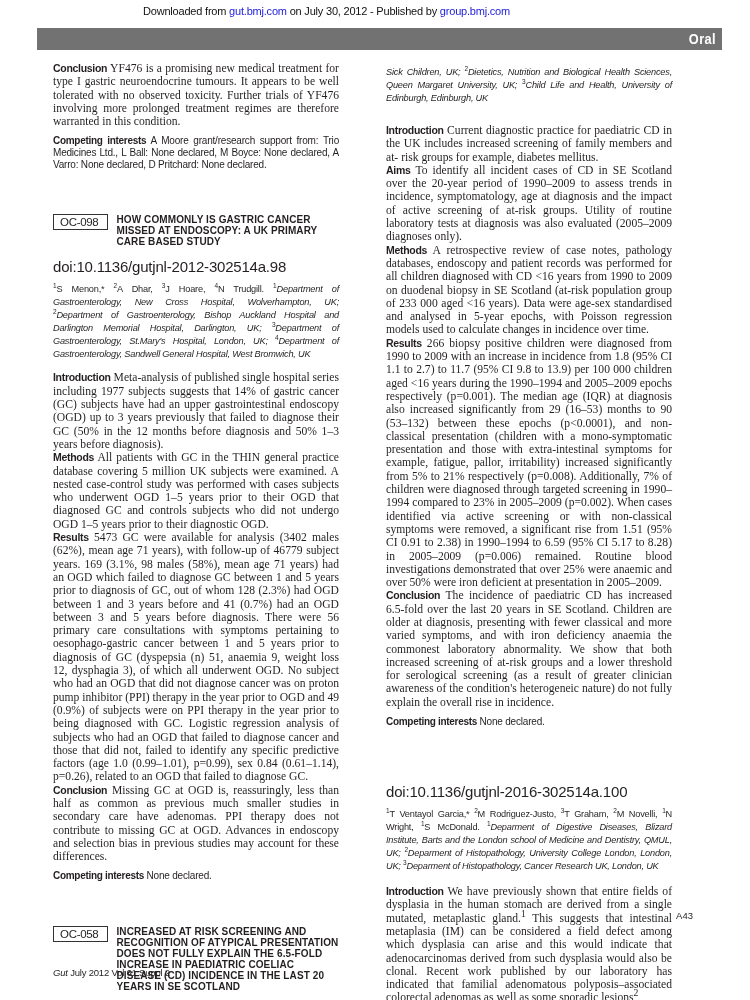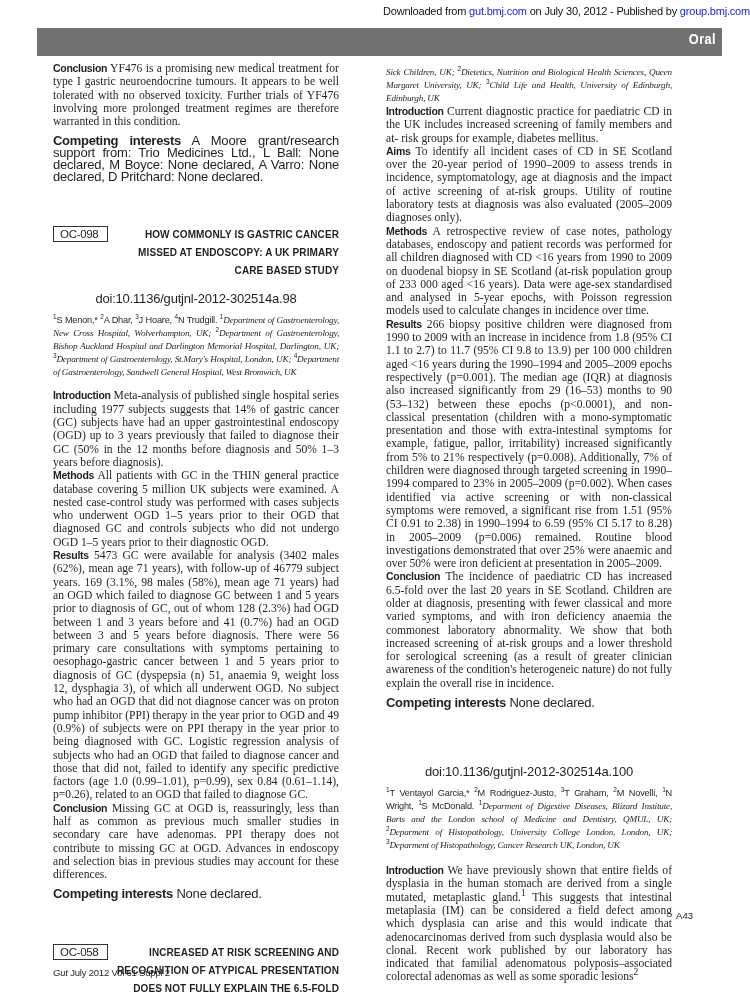--- a/index.html
+++ b/index.html
@@ -1,38 +1,38 @@
 <!DOCTYPE html>
 <html><head>
 <meta charset="utf-8">
 <style>
   html, body { margin: 0; padding: 0; background: #ffffff; }
   body { width: 750px; height: 1000px; position: relative; overflow: hidden; color: #231f20; }
-  .dl-header { position: absolute; top: 5px; left: 0; width: 750px; text-align: right;
+  .dl-header { position: absolute; top: 5px; left: 0; width: 653px; text-align: center;
     font-family: "Liberation Sans", sans-serif; font-size: 11px; color: #111; letter-spacing: -0.2px; }
   .dl-header a { color: #1a1adb; text-decoration: none; }
-  .banner { position: absolute; top: 28px; left: 37px; width: 685px; height: 28px; background: #727272; text-align: center; }
+  .banner { position: absolute; top: 28px; left: 37px; width: 685px; height: 22px; background: #727272; text-align: center; }
   .banner .label { position: absolute; right: 6px; top: 2px; color: #fff; font-family: "Liberation Sans", sans-serif;
     font-weight: bold; font-size: 15px; letter-spacing: 0.5px; transform: scaleX(0.85); transform-origin: right; }
   .col { position: absolute; width: 286px; }
   .col.left { left: 53px; top: 62px; }
   .col.right { left: 386px; top: 66px; width: 286px; }
   .para { font-family: "Liberation Serif", serif; font-size: 11.6px; line-height: 13.3px; text-align: justify; margin: 0; hyphens: auto; }
   .para .lead { font-family: "Liberation Sans", sans-serif; font-weight: bold; font-size: 10.5px; letter-spacing: -0.3px; }
-  .ci { font-family: "Liberation Sans", sans-serif; font-size: 13px; line-height: 12px; text-align: justify; margin: 0; letter-spacing: -0.2px; }
+  .ci { font-family: "Liberation Sans", sans-serif; font-size: 10px; line-height: 12px; text-align: justify; margin: 0; letter-spacing: -0.2px; }
   .ci .lead { font-weight: bold; letter-spacing: -0.3px; }
-  .abs-head { display: flex; align-items: flex-start; text-align: right; }
+  .abs-head { display: flex; align-items: flex-start; }
   .abs-id { flex: 0 0 auto; border: 1px solid #333; font-family: "Liberation Sans", sans-serif; font-size: 11.5px;
     padding: 0 9px 0 6px; height: 14px; line-height: 14px; margin-right: 8px; letter-spacing: -0.3px; }
-  .abs-title { font-family: "Liberation Sans", sans-serif; font-weight: bold; font-size: 10px; line-height: 18px;
+  .abs-title { font-family: "Liberation Sans", sans-serif; font-weight: bold; font-size: 10px; line-height: 11px;
     letter-spacing: 0.1px; text-transform: uppercase; }
-  .doi { text-align: center; font-family: "Liberation Sans", sans-serif; font-size: 13px; margin: 11px 0 8px; letter-spacing: -0.2px; }
+  .doi { text-align: left; font-family: "Liberation Sans", sans-serif; font-size: 15px; margin: 11px 0 8px; letter-spacing: -0.2px; }
   .authors { font-family: "Liberation Sans", sans-serif; font-size: 9.2px; line-height: 13px; text-align: justify; margin: 0; letter-spacing: -0.2px; }
   .authors sup { font-size: 6.5px; }
-  .authors i { font-style: italic; font-family: Liberation Serif, serif; }
+  .authors i { font-style: italic; }
   .footer-left { position: absolute; left: 53px; top: 967px; font-family: "Liberation Sans", sans-serif; font-size: 9.5px; letter-spacing: -0.2px; }
   .footer-right { position: absolute; right: 57px; top: 910px; font-family: "Liberation Sans", sans-serif; font-size: 9.5px; }
   sup { line-height: 0; }
 </style>
 </head>
 <body>
 
 <div class="dl-header">
   <span>Downloaded from </span><a href="#">gut.bmj.com</a><span> on July 30, 2012 - Published by </span><a href="#">group.bmj.com</a>
 </div>
@@ -70,32 +70,32 @@
       <span class="abs-id">OC-058</span>
       <span class="abs-title">INCREASED AT RISK SCREENING AND RECOGNITION OF ATYPICAL PRESENTATION DOES NOT FULLY EXPLAIN THE 6.5-FOLD INCREASE IN PAEDIATRIC COELIAC DISEASE (CD) INCIDENCE IN THE LAST 20 YEARS IN SE SCOTLAND</span>
     </div>
 
   </div>
 </div>
 
 <div class="col right">
   <div>
     <p class="authors"><span id="oc099-affils-cont"><i>Sick Children, UK; </i><sup>2</sup><i>Dietetics, Nutrition and Biological Health Sciences, Queen Margaret University, UK; </i><sup>3</sup><i>Child Life and Health, University of Edinburgh, Edinburgh, UK </i></span></p>
-    <p class="para" style="margin-top:0"><span class="lead">Introduction</span><span> Current diagnostic practice for paediatric CD in the UK includes increased screening of family members and at- risk groups for example, diabetes mellitus.</span></p>
+    <p class="para" style="margin-top:19px"><span class="lead">Introduction</span><span> Current diagnostic practice for paediatric CD in the UK includes increased screening of family members and at- risk groups for example, diabetes mellitus.</span></p>
     <p class="para"><span class="lead">Aims</span><span> To identify all incident cases of CD in SE Scotland over the 20-year period of 1990–2009 to assess trends in incidence, symptomatology, age at diagnosis and the impact of active screening of at-risk groups. Utility of routine laboratory tests at diagnosis was also evaluated (2005–2009 diagnoses only).</span></p>
     <p class="para"><span class="lead">Methods</span><span> A retrospective review of case notes, pathology databases, endoscopy and patient records was performed for all children diagnosed with CD &lt;16 years from 1990 to 2009 on duodenal biopsy in SE Scotland (at-risk population group of 233 000 aged &lt;16 years). Data were age-sex standardised and analysed in 5-year epochs, with Poisson regression models used to calculate changes in incidence over time.</span></p>
     <p class="para"><span class="lead">Results</span><span> 266 biopsy positive children were diagnosed from 1990 to 2009 with an increase in incidence from 1.8 (95% CI 1.1 to 2.7) to 11.7 (95% CI 9.8 to 13.9) per 100 000 children aged &lt;16 years during the 1990–1994 and 2005–2009 epochs respectively (p=0.001). The median age (IQR) at diagnosis also increased significantly from 29 (16–53) months to 90 (53–132) between these epochs (p&lt;0.0001), and non-classical presentation (children with a mono-symptomatic presentation and those with extra-intestinal symptoms for example, fatigue, pallor, irritability) increased significantly from 5% to 21% respectively (p=0.008). Additionally, 7% of children were diagnosed through targeted screening in 1990–1994 compared to 23% in 2005–2009 (p=0.002). When cases identified via active screening or with non-classical symptoms were removed, a significant rise from 1.51 (95% CI 0.91 to 2.38) in 1990–1994 to 6.59 (95% CI 5.17 to 8.28) in 2005–2009 (p=0.006) remained. Routine blood investigations demonstrated that over 25% were anaemic and over 50% were iron deficient at presentation in 2005–2009.</span></p>
     <p class="para"><span class="lead">Conclusion</span><span> The incidence of paediatric CD has increased 6.5-fold over the last 20 years in SE Scotland. Children are older at diagnosis, presenting with fewer classical and more varied symptoms, and with iron deficiency anaemia the commonest laboratory abnormality. We show that both increased screening of at-risk groups and a lower threshold for serological screening (as a result of greater clinician awareness of the condition's heterogeneic nature) do not fully explain the overall rise in incidence.</span></p>
     <p class="ci" style="margin-top:7px"><span class="lead">Competing interests</span><span> None declared.</span></p>
   </div>
 
   <div style="height:44px"></div>
 
   <div>
-    <div class="doi">doi:10.1136/gutjnl-2012-302514a.100</div>
+    <div class="doi">doi:10.1136/gutjnl-2016-302514a.100</div>
     <p class="authors">
       <span id="oc100-authors"><sup>1</sup><span>T Ventayol Garcia,* </span><sup>2</sup><span>M Rodriguez-Justo, </span><sup>3</sup><span>T Graham, </span><sup>2</sup><span>M Novelli, </span><sup>1</sup><span>N Wright, </span><sup>1</sup><span>S McDonald. </span></span><span id="oc100-affils"><sup>1</sup><i>Deparment of Digestive Diseases, Blizard Institute, Barts and the London school of Medicine and Dentistry, QMUL, UK; </i><sup>2</sup><i>Deparment of Histopathology, University College London, London, UK; </i><sup>3</sup><i>Deparment of Histopathology, Cancer Research UK, London, UK </i></span>
     </p>
     <p class="para" style="margin-top:12px"><span class="lead">Introduction</span><span> We have previously shown that entire fields of dysplasia in the human stomach are derived from a single mutated, metaplastic gland.</span><sup>1</sup><span> This suggests that intestinal metaplasia (IM) can be considered a field defect among which dysplasia can arise and this would indicate that adenocarcinomas derived from such dysplasia would also be clonal. Recent work published by our laboratory has indicated that familial adenomatous polyposis–associated colorectal adenomas as well as some sporadic lesions</span><sup>2</sup></p>
   </div>
 </div>
 
 <div class="footer-left"><i>Gut</i><span> July 2012 Vol 61 Suppl 2</span></div>
 <div class="footer-right">A43</div>
 

